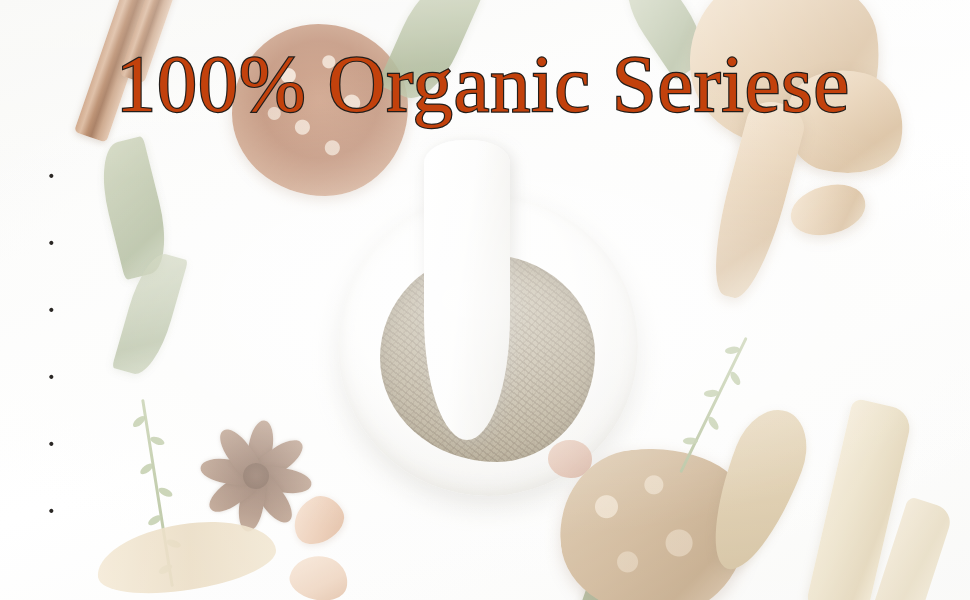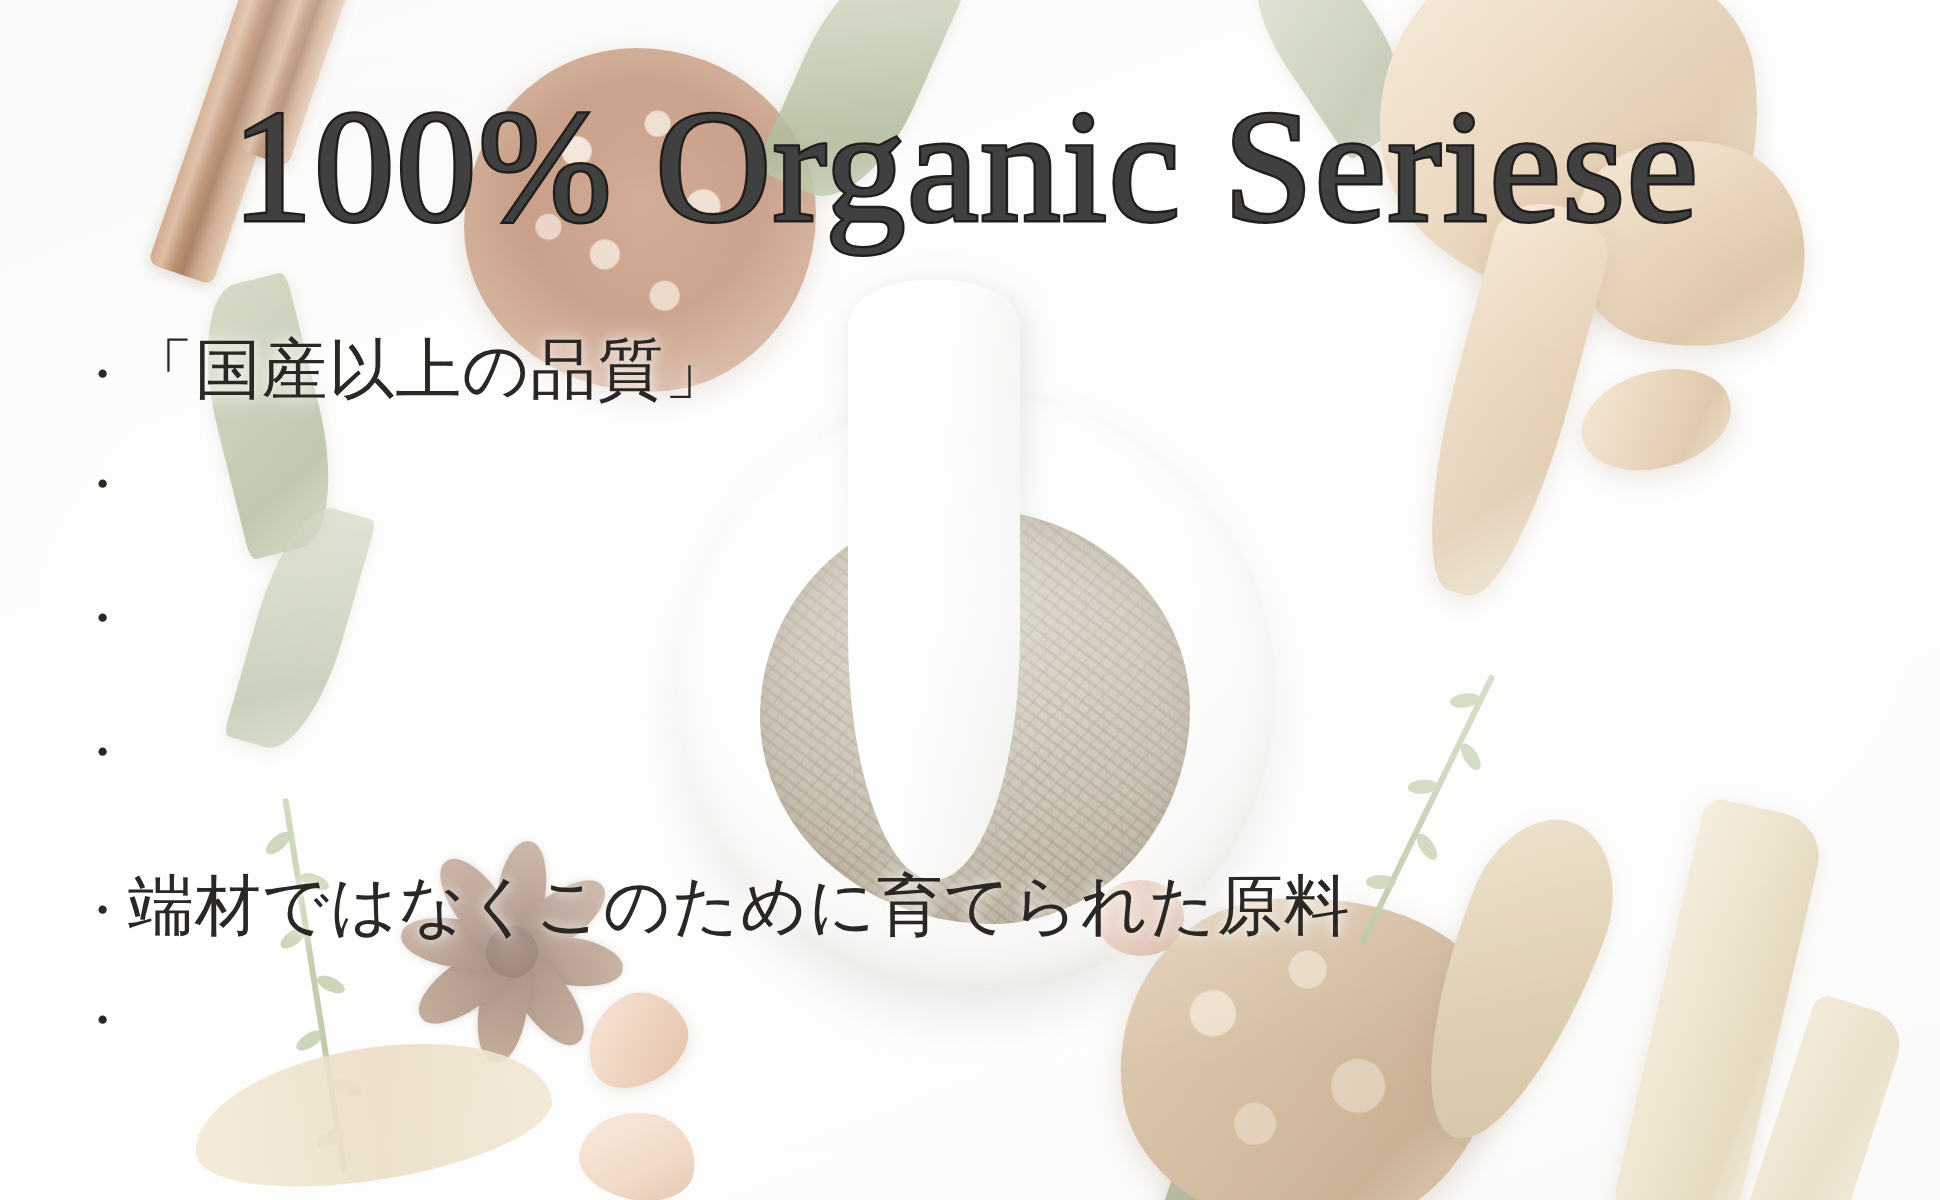--- a/index.html
+++ b/index.html
@@ -220,21 +220,21 @@
 
   #headline {
     position: absolute;
     left: 0; right: 4px; top: 44px;
     text-align: center;
     font-family: "Liberation Serif", "DejaVu Serif", serif;
     font-size: 80px;
     line-height: 1;
     font-weight: 400;
     letter-spacing: 1px;
-    color: #404040;
+    color: #c2410c;
     -webkit-text-stroke: 2.4px #231f1c;
     paint-order: stroke fill;
     text-shadow: 0 0 1px rgba(35,31,28,.9);
     white-space: nowrap;
   }
 
   #bullets {
     position: absolute;
     left: 38px;
     top: 163px;
@@ -331,38 +331,36 @@
   </div>
 
   <div id="text-layer">
 
     <div id="headline">100% Organic Seriese</div>
 
     <div id="bullets">
 
       <div class="bullet-row">
         <span class="bullet-dot">・</span>
-        <span class="bullet-text">「国産以上の品質」</span>
-      </div>
-
-      <div class="bullet-row">
-        <span class="bullet-dot">・</span>
-      </div>
-
-      <div class="bullet-row">
-        <span class="bullet-dot">・</span>
-      </div>
-
-      <div class="bullet-row">
-        <span class="bullet-dot">・</span>
-      </div>
-
-      <div class="bullet-row">
-        <span class="bullet-dot">・</span>
-        <span class="bullet-text">端材ではなくこのために育てられた原料</span>
+      </div>
+
+      <div class="bullet-row">
+        <span class="bullet-dot">・</span>
+      </div>
+
+      <div class="bullet-row">
+        <span class="bullet-dot">・</span>
+      </div>
+
+      <div class="bullet-row">
+        <span class="bullet-dot">・</span>
+      </div>
+
+      <div class="bullet-row">
+        <span class="bullet-dot">・</span>
       </div>
 
       <div class="bullet-row">
         <span class="bullet-dot">・</span>
       </div>
 
     </div>
   </div>
 </div>
 

